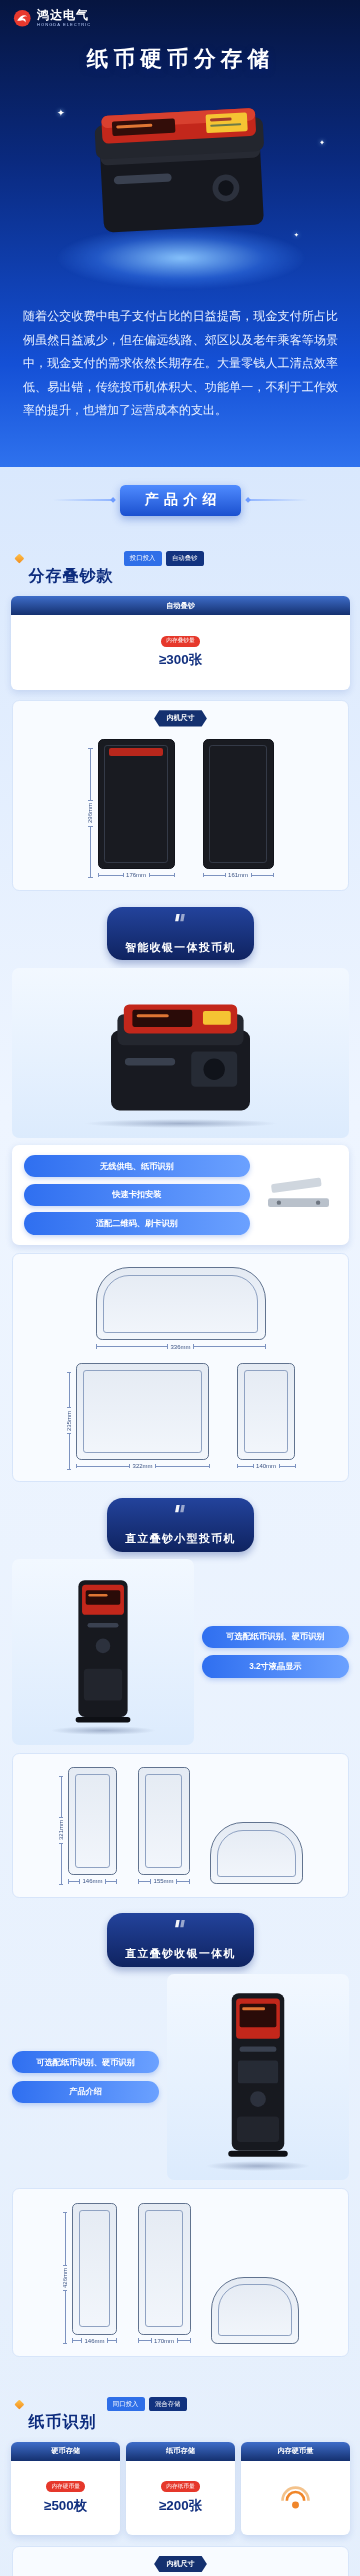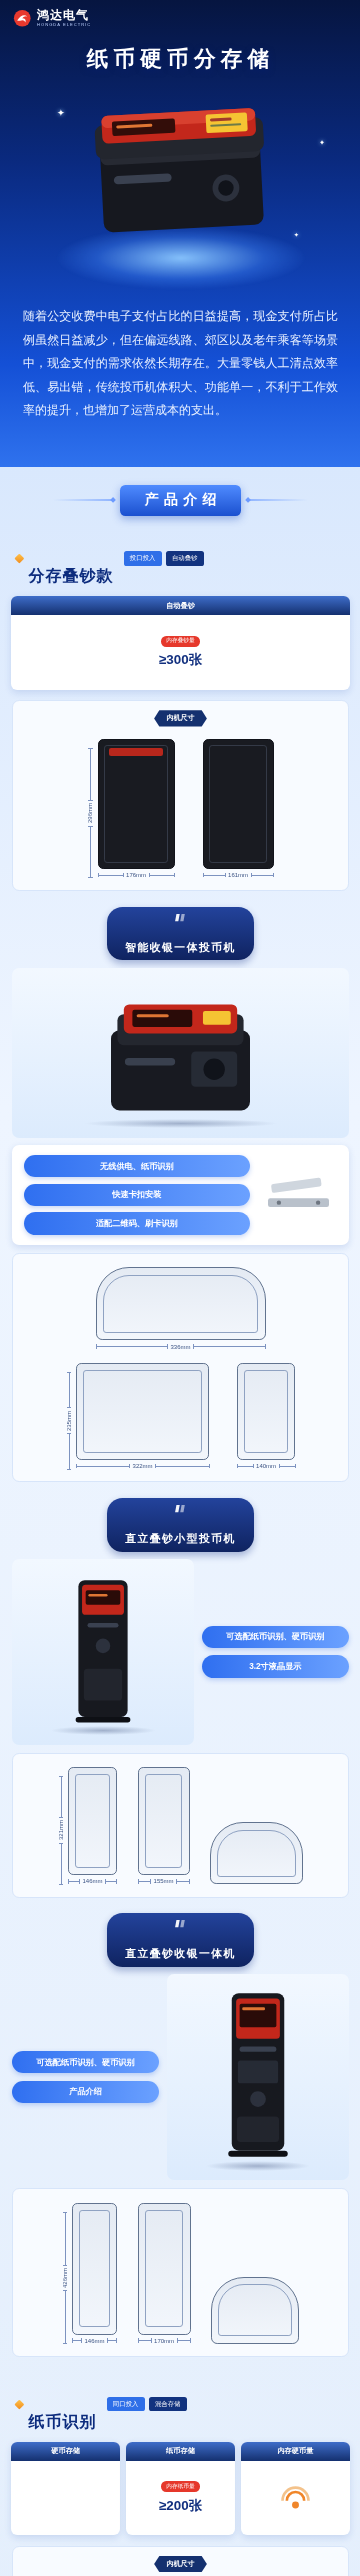--- a/index.html
+++ b/index.html
@@ -401,20 +401,24 @@
       <span class="series-title">纸币识别</span>
       <span class="series-badges">
         <span class="badge b1">同口投入</span>
         <span class="badge b2">混合存储</span>
       </span>
     </div>
 
     <div class="cards-row">
       <div class="fcard">
         <div class="fcard-head">硬币存储</div>
+        <div class="fcard-body">
+          <span class="red-tag">内存硬币量</span>
+          <span class="big-val">≥500枚</span>
+        </div>
       </div>
       <div class="fcard">
         <div class="fcard-head">纸币存储</div>
         <div class="fcard-body">
           <span class="red-tag">内存纸币量</span>
           <span class="big-val">≥200张</span>
         </div>
       </div>
       <div class="fcard">
         <div class="fcard-head">内存硬币量</div>

